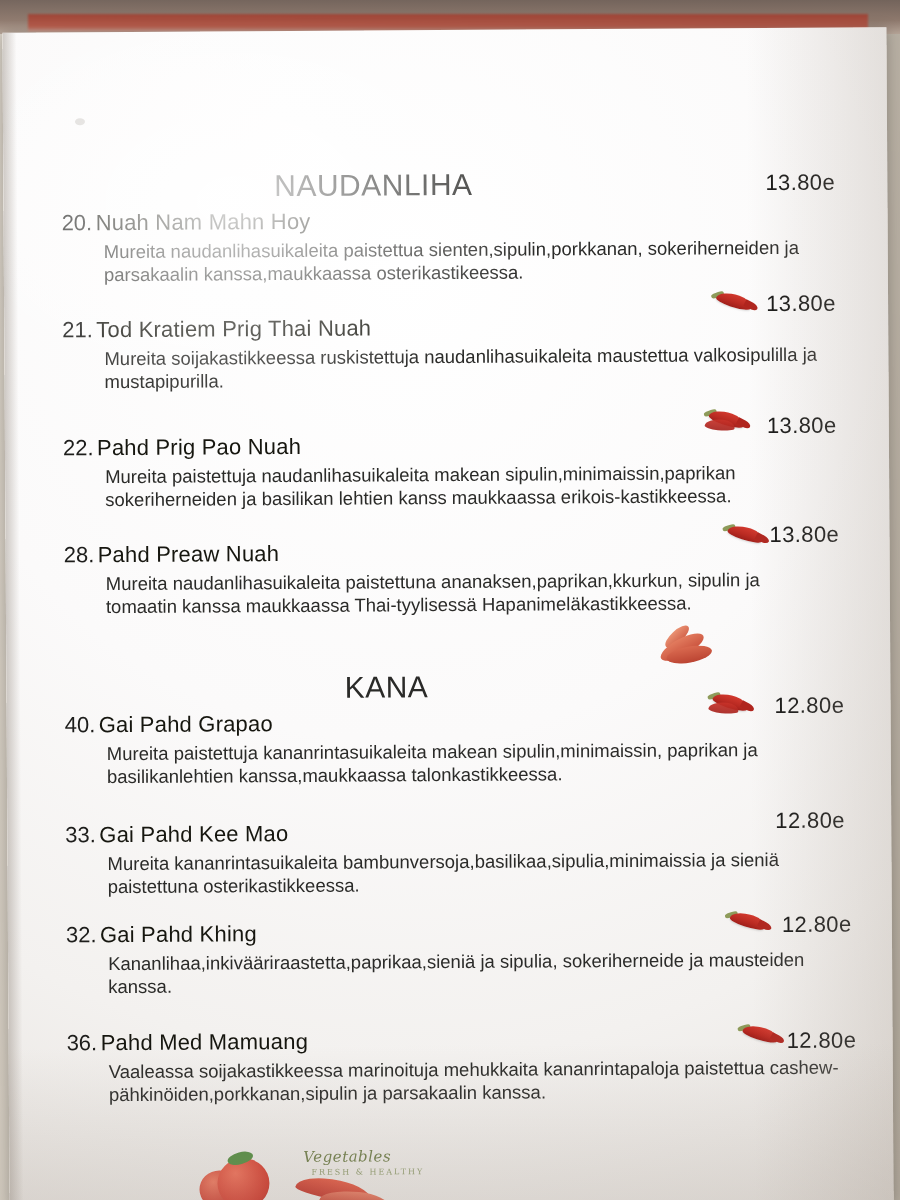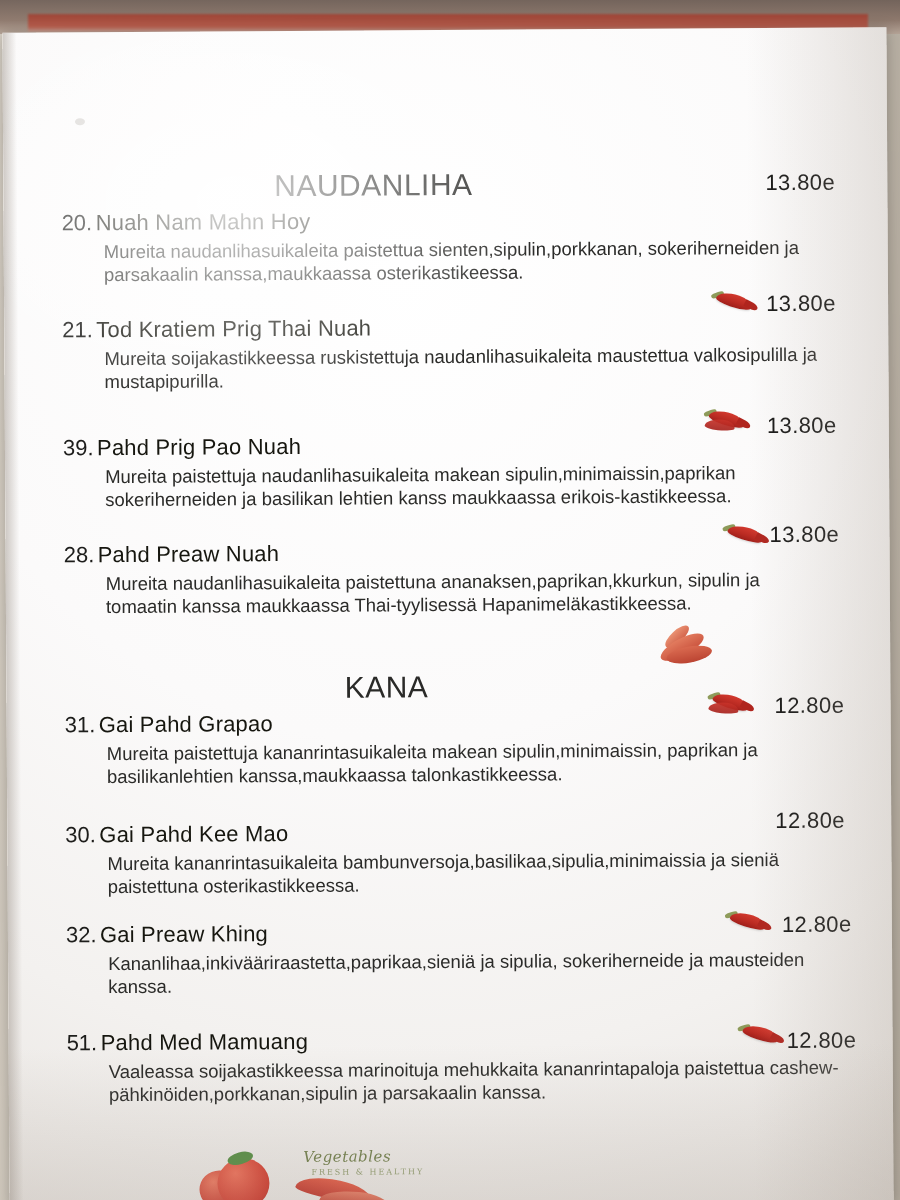--- a/index.html
+++ b/index.html
@@ -345,21 +345,21 @@
       <div class="chili two" style="left:698px; top:380px;">
         <span class="stem"></span>
           <span class="body"></span>
           <span class="body2"></span>
           <span class="tip"></span>
       </div>
       <div class="price" style="left:762px; top:385px;">13.80e</div>
 
       <div class="item" style="top:403px;">
         <div class="item-head">
-          <span class="item-num">39.</span>
+          <span class="item-num">22.</span>
           <span class="item-name">Pahd Prig Pao Nuah</span>
         </div>
         <div class="item-desc">Mureita paistettuja naudanlihasuikaleita makean sipulin,minimaissin,paprikan sokeriherneiden ja basilikan lehtien kanss maukkaassa erikois-kastikkeessa.</div>
       </div>
 
       <div class="chili" style="left:716px; top:495px;">
         <span class="stem"></span>
           <span class="body"></span>
           <span class="tip"></span>
       </div>
@@ -386,61 +386,61 @@
       <div class="chili two" style="left:700px; top:663px;">
         <span class="stem"></span>
           <span class="body"></span>
           <span class="body2"></span>
           <span class="tip"></span>
       </div>
       <div class="price" style="left:768px; top:665px;">12.80e</div>
 
       <div class="item" style="top:680px;">
         <div class="item-head">
-          <span class="item-num">31.</span>
+          <span class="item-num">40.</span>
           <span class="item-name">Gai Pahd Grapao</span>
         </div>
         <div class="item-desc">Mureita paistettuja kananrintasuikaleita makean sipulin,minimaissin, paprikan ja basilikanlehtien kanssa,maukkaassa talonkastikkeessa.</div>
       </div>
 
       <div class="price" style="left:768px; top:780px;">12.80e</div>
 
       <div class="item" style="top:790px;">
         <div class="item-head">
-          <span class="item-num">30.</span>
+          <span class="item-num">33.</span>
           <span class="item-name">Gai Pahd Kee Mao</span>
         </div>
         <div class="item-desc">Mureita kananrintasuikaleita bambunversoja,basilikaa,sipulia,minimaissia ja sieniä paistettuna osterikastikkeessa.</div>
       </div>
 
       <div class="chili" style="left:716px; top:882px;">
         <span class="stem"></span>
           <span class="body"></span>
           <span class="tip"></span>
       </div>
       <div class="price" style="left:774px; top:884px;">12.80e</div>
 
       <div class="item" style="top:890px;">
         <div class="item-head">
           <span class="item-num">32.</span>
-          <span class="item-name">Gai Preaw Khing</span>
+          <span class="item-name">Gai Pahd Khing</span>
         </div>
         <div class="item-desc">Kananlihaa,inkivääriraastetta,paprikaa,sieniä ja sipulia, sokeriherneide ja mausteiden kanssa.</div>
       </div>
 
       <div class="chili" style="left:728px; top:995px;">
         <span class="stem"></span>
           <span class="body"></span>
           <span class="tip"></span>
       </div>
       <div class="price" style="left:778px; top:1000px;">12.80e</div>
 
       <div class="item" style="top:998px;">
         <div class="item-head">
-          <span class="item-num">51.</span>
+          <span class="item-num">36.</span>
           <span class="item-name">Pahd Med Mamuang</span>
         </div>
         <div class="item-desc">Vaaleassa soijakastikkeessa marinoituja mehukkaita kananrintapaloja paistettua cashew-pähkinöiden,porkkanan,sipulin ja parsakaalin kanssa.</div>
       </div>
 
       <div class="veg-art">
         <span class="tomato2"></span>
         <span class="tomato"></span>
         <span class="leaf"></span>
         <span class="chili-art"></span>

